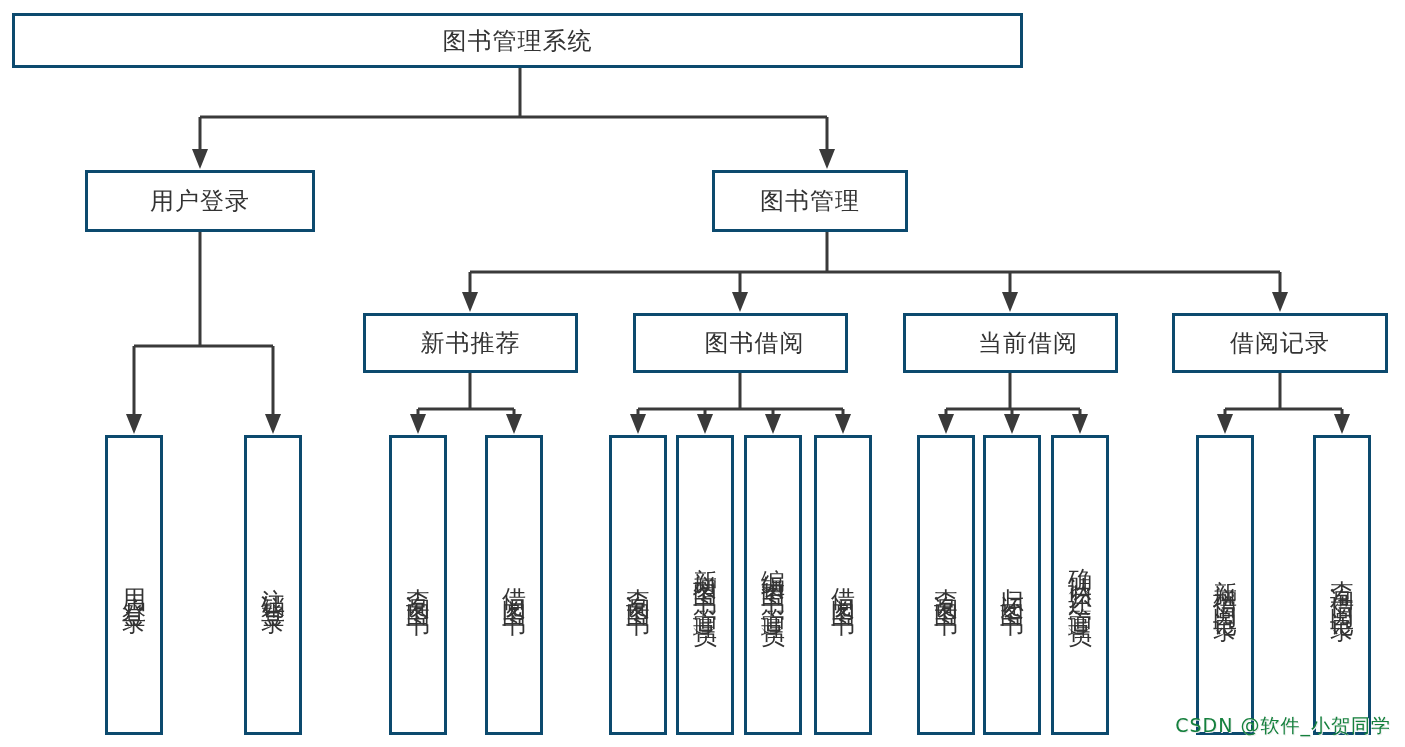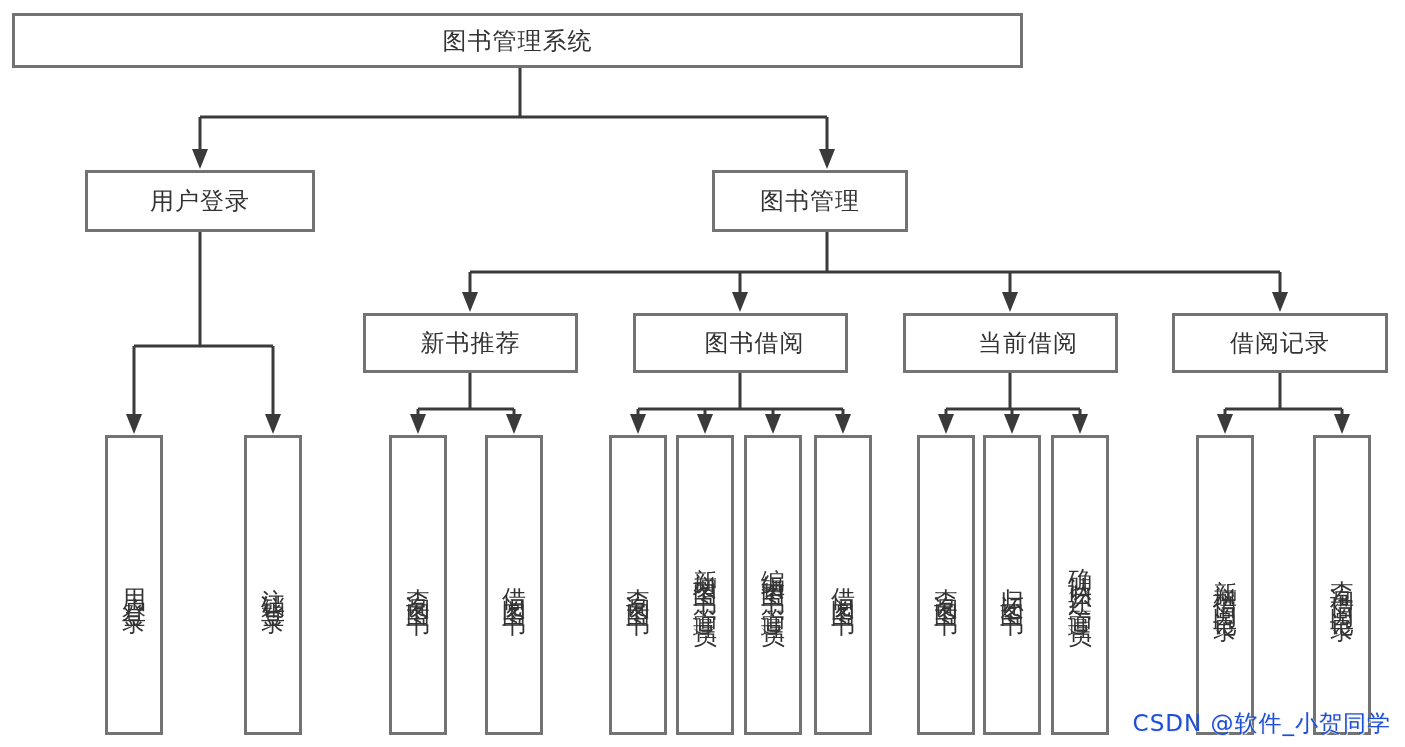--- a/index.html
+++ b/index.html
@@ -3,21 +3,21 @@
 <meta charset="utf-8">
 <style>
   html,body{margin:0;padding:0;background:#fff;}
   .canvas{
     position:relative;width:1405px;height:747px;background:#fff;overflow:hidden;
     font-family:"DejaVu Sans",sans-serif;
   }
   .wires{position:absolute;left:0;top:0;z-index:1;}
   .node{
     position:absolute;box-sizing:border-box;background:#fff;
-    border:3px solid #737373;color:#333333;z-index:2;
+    border:3px solid #0c4a6e;color:#333333;z-index:2;
     display:flex;align-items:center;justify-content:center;
   }
   .h{font-size:24px;letter-spacing:1px;white-space:nowrap;}
   .v{
     writing-mode:vertical-rl;text-orientation:mixed;
     font-size:24px;letter-spacing:8px;line-height:1;
     padding:8px 0;
   }
   
   #n-root{left:12px;top:13px;width:1011px;height:55px;}
@@ -38,21 +38,21 @@
   #n-leaf-add-book-admin{left:676px;top:435px;width:58px;height:300px;}
   #n-leaf-edit-book-admin{left:744px;top:435px;width:58px;height:300px;}
   #n-leaf-borrow-books{left:814px;top:435px;width:58px;height:300px;}
   #n-leaf-query-books-current{left:917px;top:435px;width:58px;height:300px;}
   #n-leaf-return-books{left:983px;top:435px;width:58px;height:300px;}
   #n-leaf-confirm-return-admin{left:1051px;top:435px;width:58px;height:300px;}
   #n-leaf-add-borrow-record{left:1196px;top:435px;width:58px;height:300px;}
   #n-leaf-query-borrow-record{left:1313px;top:435px;width:58px;height:300px;}
   .watermark{
     position:absolute;right:14px;bottom:8px;z-index:5;
-    font-size:23px;color:#1d4ed8;letter-spacing:1px;
+    font-size:19px;color:#15803d;letter-spacing:1px;
     text-shadow:1px 1px 0 #ececec;white-space:nowrap;
   }
 </style>
 </head>
 <body>
 
 <div class="canvas">
 
   <svg class="wires" width="1405" height="747" viewBox="0 0 1405 747">
     <g stroke="#3a3a3a" stroke-width="3" fill="none">

